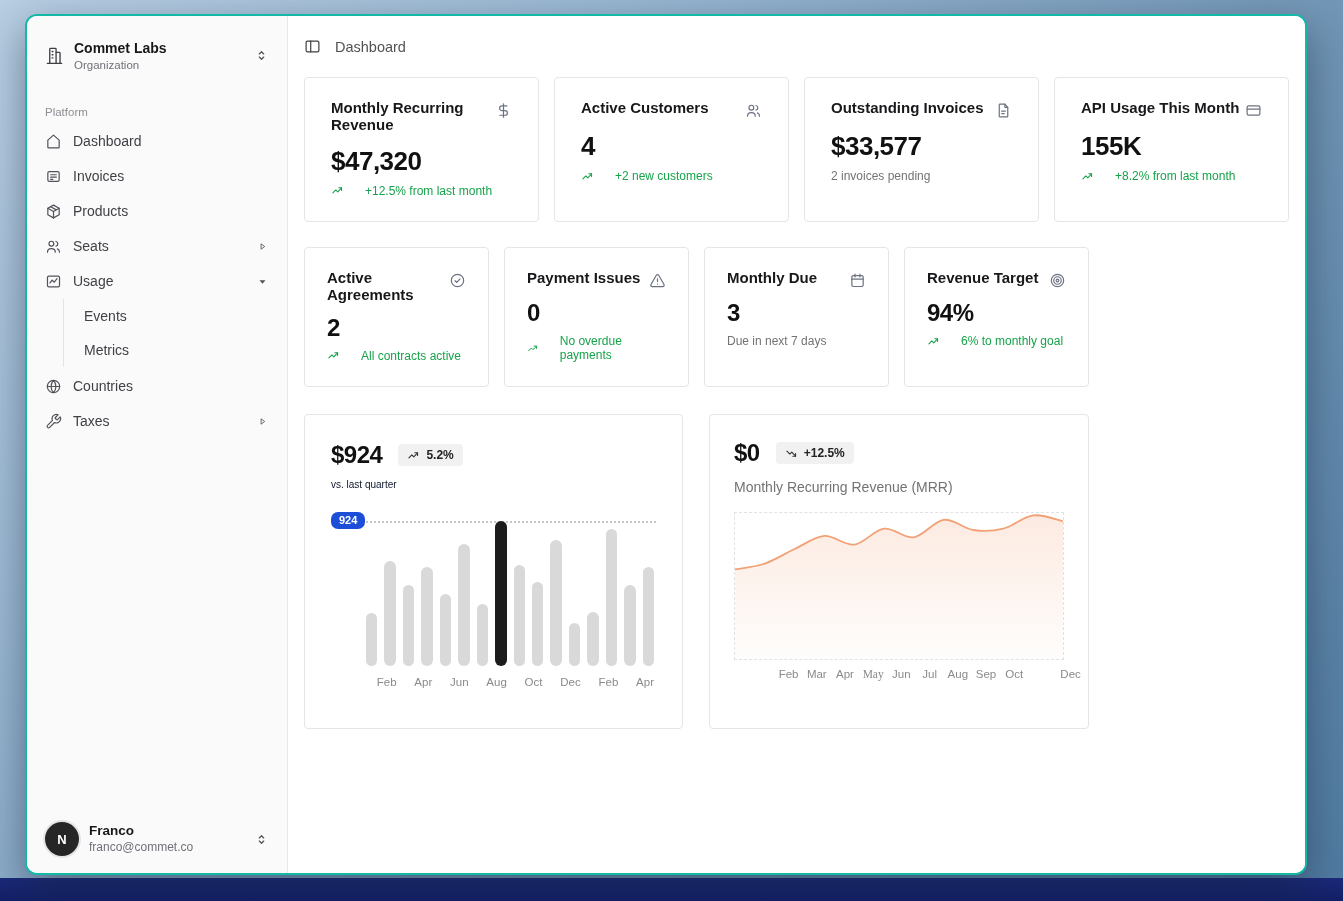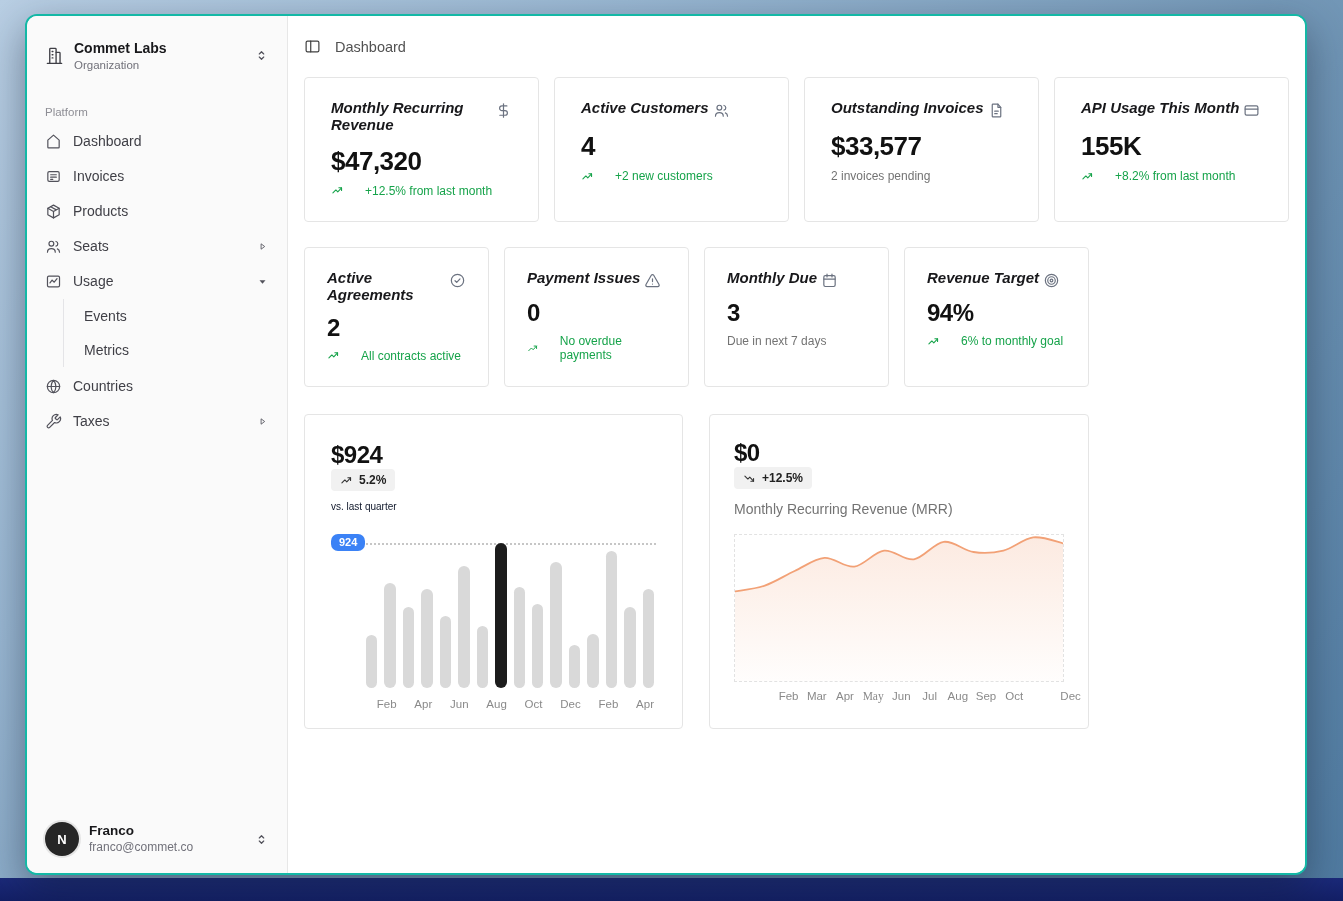--- a/index.html
+++ b/index.html
@@ -47,44 +47,44 @@
   .topbar { display:flex; align-items:center; gap:14px; padding:22px 16px 20px; }
   .panel-icon { width:17px; height:17px; color:#404040; cursor:pointer; }
   .topbar-title { font-size:14.5px; color:#525252; }
   .content { padding:2px 16px 0; }
 
   .cards-row-1 { display:grid; grid-template-columns:repeat(4,1fr); gap:15px; }
   .cards-row-2 { display:grid; grid-template-columns:repeat(5,1fr); gap:15px; margin-top:25px; }
   .card { background:#fff; border:1px solid #e5e5e5; border-radius:4px; padding:22px 26px; }
   .cards-row-1 .card { height:145px; }
   .cards-row-2 .card { height:140px; padding:22px 22px; }
-  .card-head { display:flex; gap:4px;font-style:italic; }
+  .card-head { display:flex; justify-content:space-between; gap:4px; }
   .card-title { font-size:15px; font-weight:700; color:#18181b; line-height:1.12; }
   .card-icon { width:17px; height:17px; color:#6b7280; flex:none; margin-top:2px; }
   .card-value { font-size:26px; font-weight:800; color:#111; margin-top:12px; letter-spacing:-0.5px; }
   .cards-row-2 .card-value { font-size:24px; margin-top:10px; }
   .card-sub { font-size:12px; margin-top:7px; display:flex; align-items:center; gap:21px; }
   .card-sub.pos { color:#16a34a; }
   .card-sub.neutral { color:#737373; }
   .trend-ico { width:13px; height:13px; }
 
   .charts-row { display:flex; gap:26px; margin-top:27px; }
   .chart-card { border:1px solid #e5e5e5; border-radius:4px; background:#fff; }
   .chart-card.bar { width:379px; height:315px; padding:26px; }
   .chart-card.line { width:380px; height:315px; padding:24px 24px; }
-  .chart-value-row { display:flex; align-items:flex-start; gap:0;flex-direction:column; }
+  .chart-value-row { display:flex; align-items:center; gap:16px; }
   .chart-value { font-size:24px; font-weight:800; color:#111; letter-spacing:-0.5px; }
   .chart-badge { background:#f1f1f1; border-radius:4px; padding:4px 9px; font-size:12px; font-weight:600; color:#222;
                  display:flex; align-items:center; gap:6px; }
   .chart-badge .trend-ico { color:#333; }
   .chart-subtitle { font-size:10px; color:#0f172a; margin-top:10px; }
 
   .bar-chart { position:relative; height:168px; margin-top:31px; }
   .ref-line { position:absolute; left:30px; right:0; top:0; border-top:2px dotted #c6c6c6; }
-  .ref-pill { position:absolute; left:0; top:-9px; background:#3b82f6; color:#fff; font-size:11px; font-weight:700;
+  .ref-pill { position:absolute; left:0; top:-9px; background:#1d4ed8; color:#fff; font-size:11px; font-weight:700;
               padding:2px 8px 3px; border-radius:7px; }
   .bars-grid { position:absolute; left:35px; right:2px; top:0; height:145px;
                display:grid; grid-template-columns:repeat(16,1fr); gap:7px; align-items:end; }
   .bars-grid .bar { width:100%; border-radius:6px; background:#d9d9d9; }
   .bar-labels { position:absolute; left:35px; right:2px; top:155px;
                 display:grid; grid-template-columns:repeat(16,1fr); gap:7px; }
   .bar-labels span { font-size:11.5px; color:#8a8a8a; text-align:center; white-space:nowrap; }
 
   .line-chart-title { font-size:14px; color:#737373; margin-top:12px; }
   .line-plot { position:relative; margin-top:17px; height:148px; border:1px dashed #e2e2e2; }

